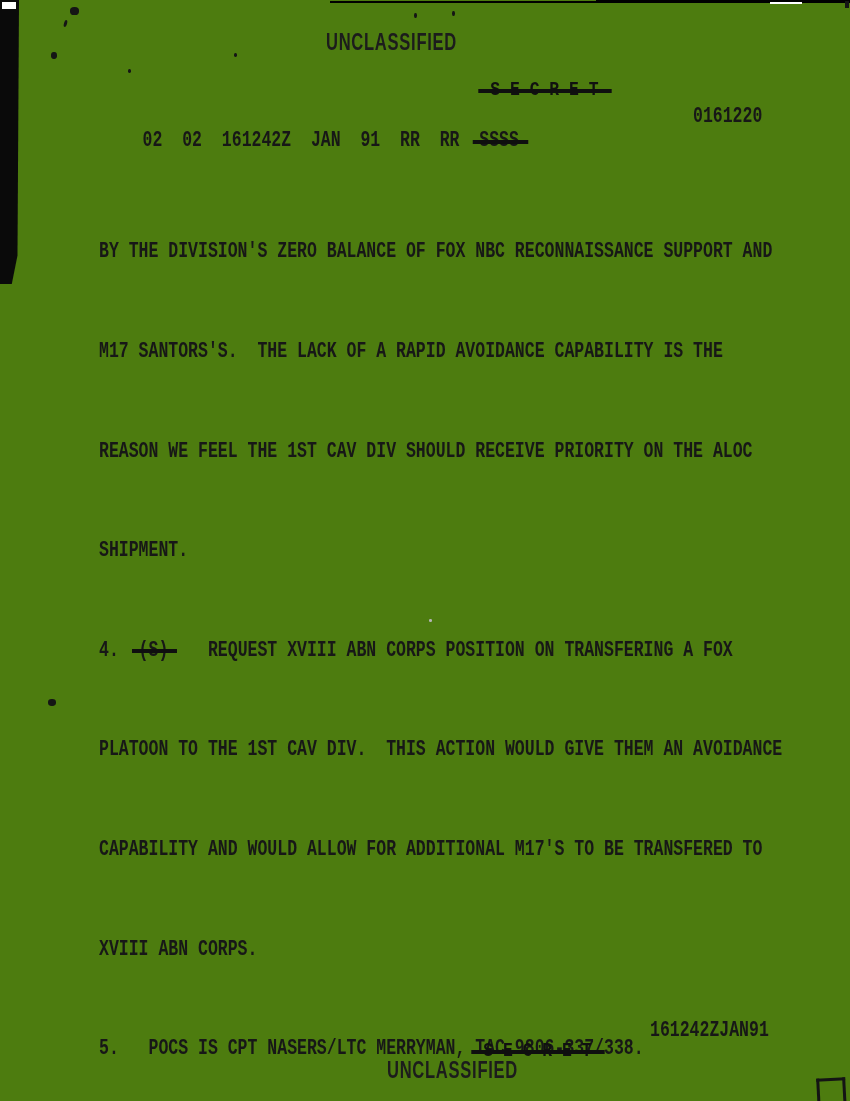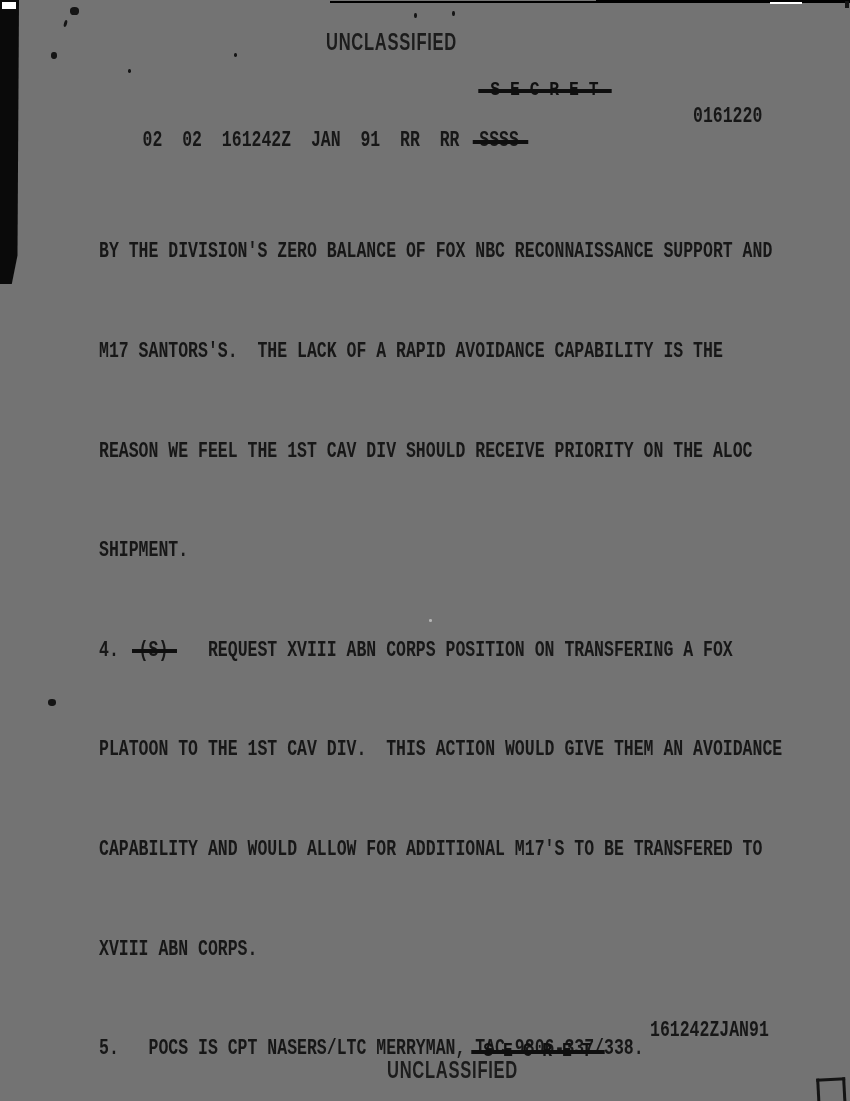--- a/index.html
+++ b/index.html
@@ -1,16 +1,16 @@
 <!DOCTYPE html>
 <html><head>
 <meta charset="utf-8">
 <style>
   html,body{margin:0;padding:0;background:#ffffff;}
-  .page{position:relative;width:850px;height:1101px;background:#737373;overflow:hidden;
+  .page{position:relative;width:850px;height:1101px;background:#4d7c0f;overflow:hidden;
         font-family:"Liberation Sans",sans-serif;}
   .abs{position:absolute;}
   .mono{font-family:"Liberation Mono",monospace;font-weight:700;color:#171717;white-space:pre;}
   .scale75{transform:scale(0.75,1);transform-origin:0 0;}
   
   .hdr-line{left:103px;top:103px;font-size:22px;}
   .serial{left:693px;top:104px;font-size:22px;}
   .msg-body{left:99px;top:169px;font-size:22px;line-height:33.2px;width:1010px;}
   .ln{height:33.2px;}
   

